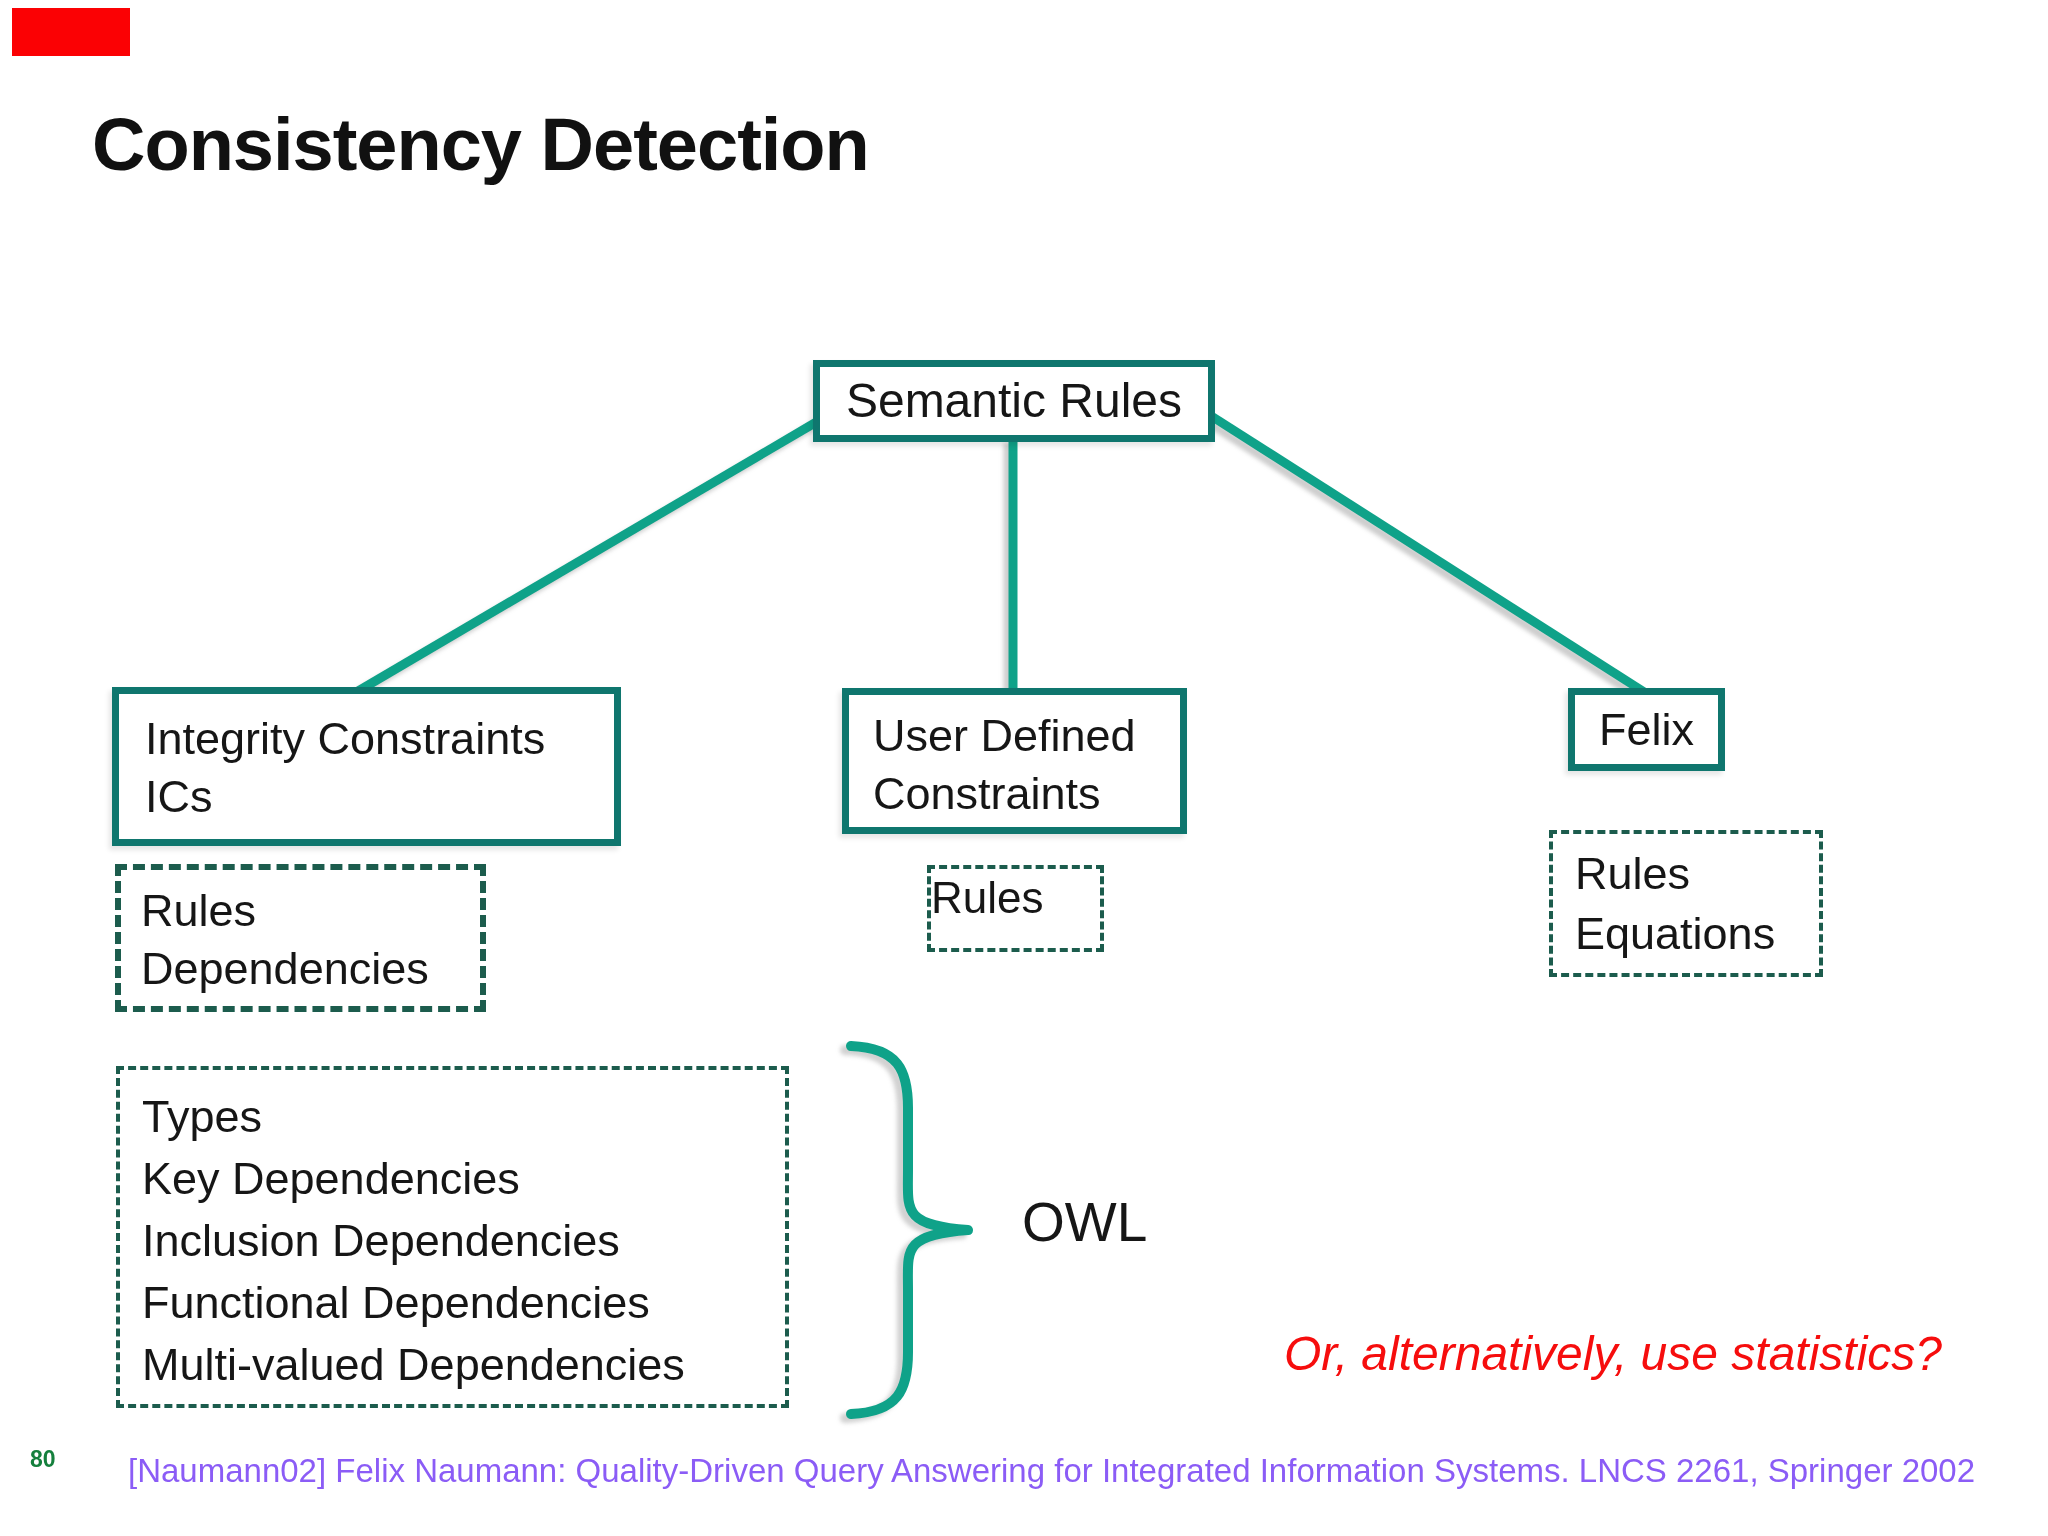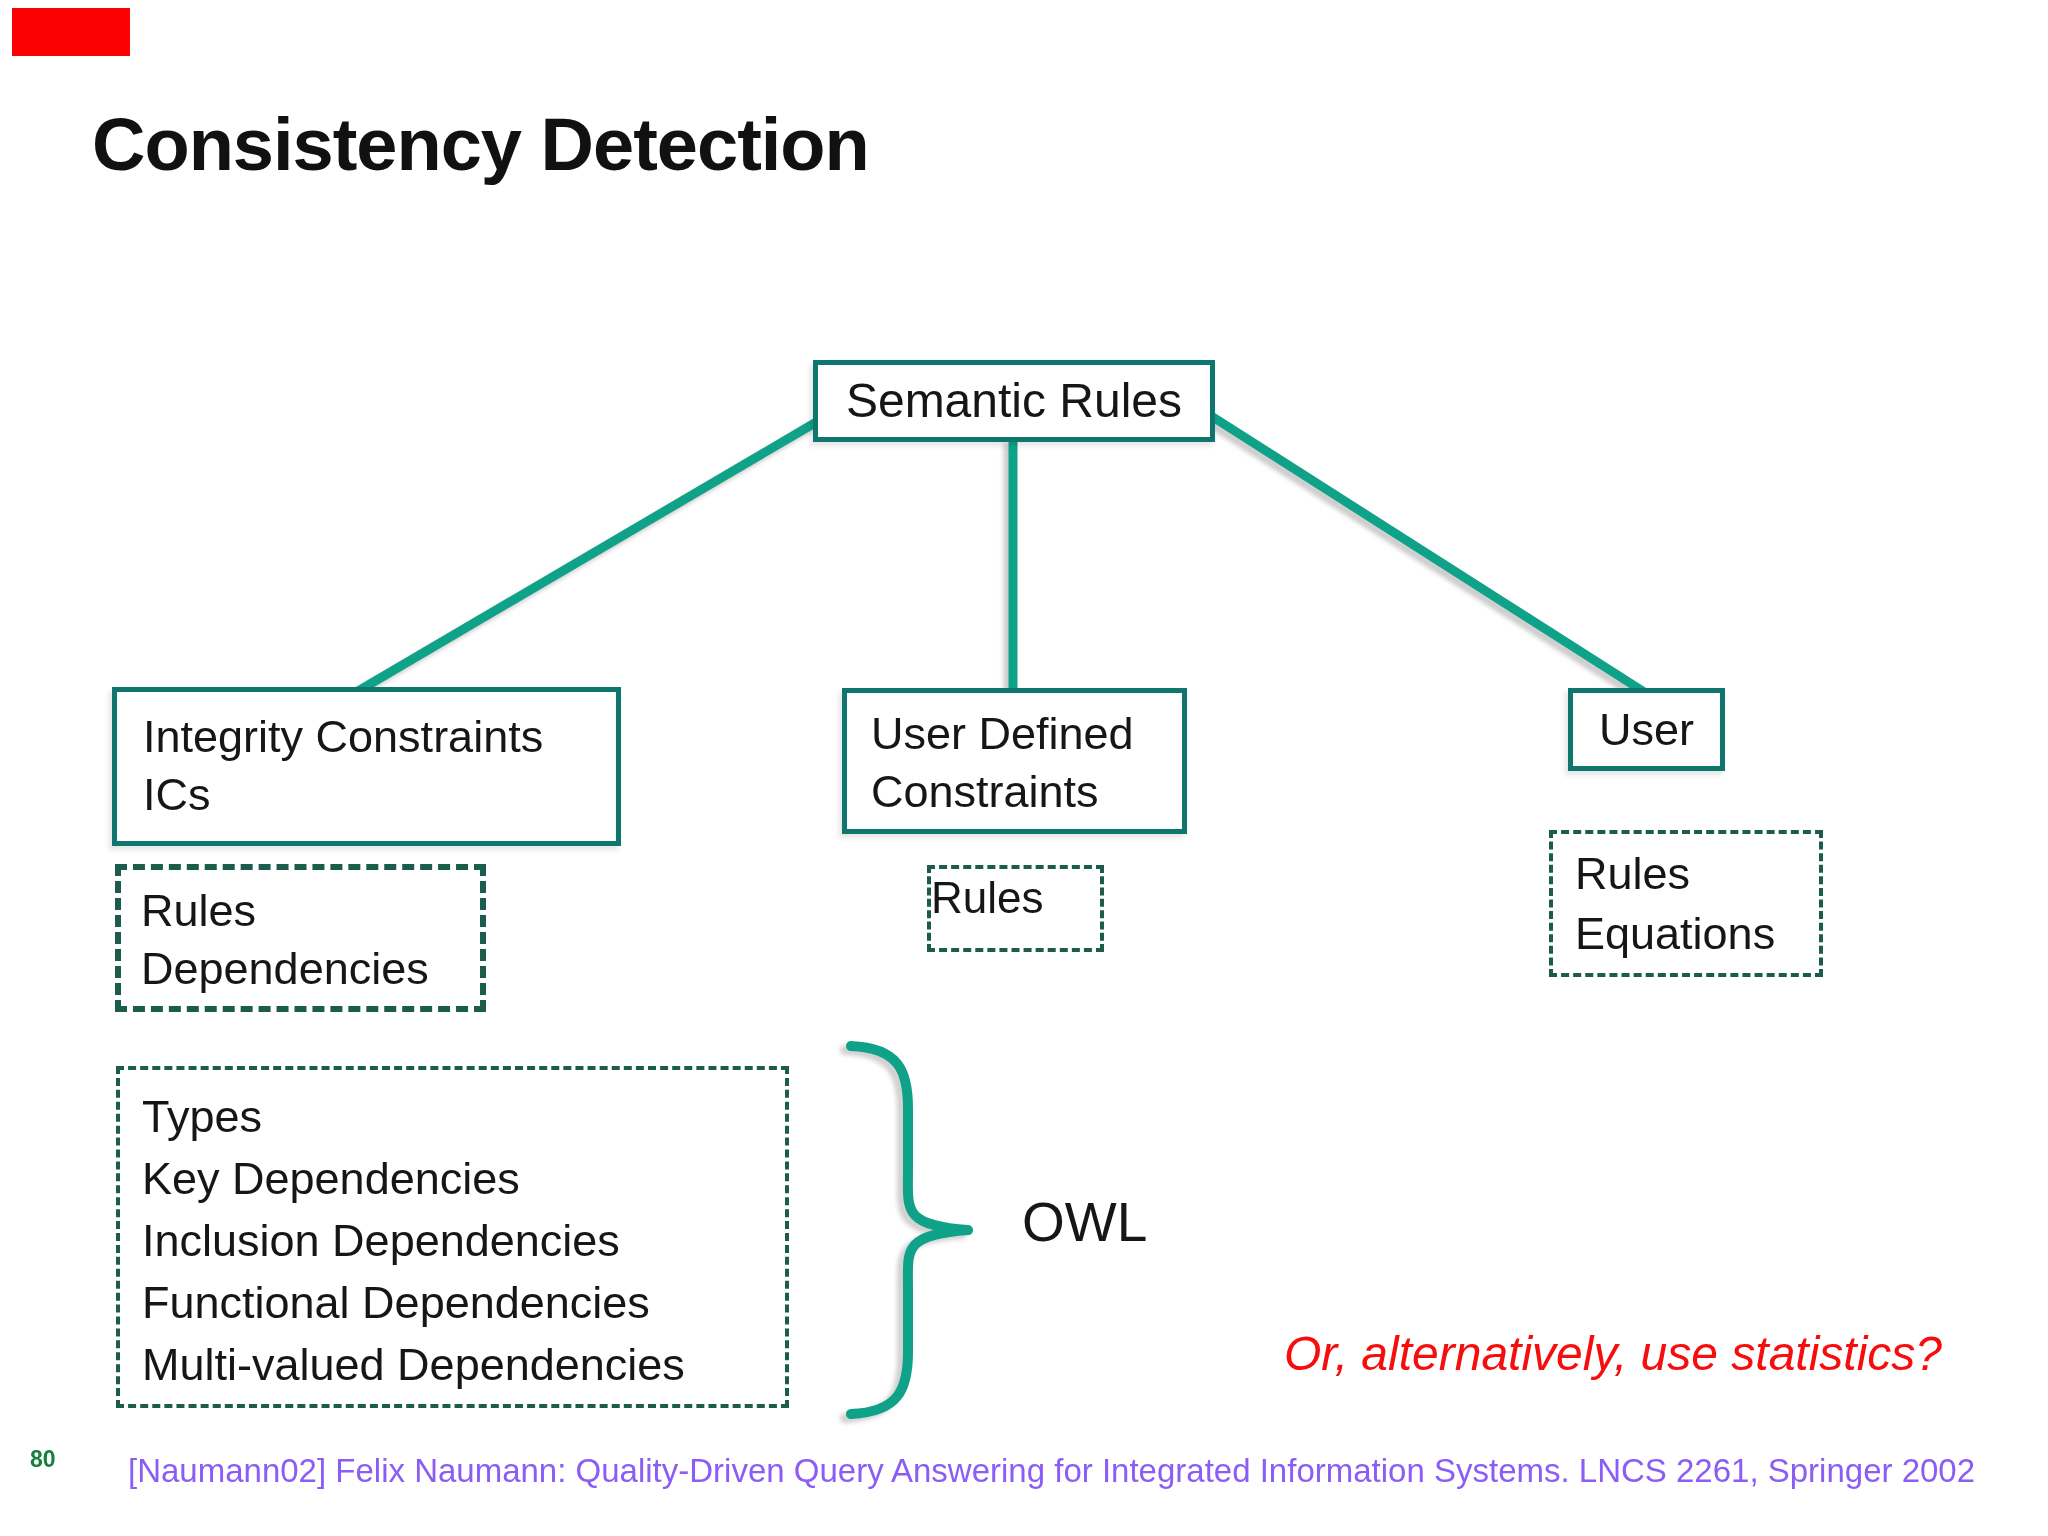--- a/index.html
+++ b/index.html
@@ -29,21 +29,21 @@
     stroke:#0fa289;stroke-width:9;fill:none;
     filter:drop-shadow(-5px 5px 2px rgba(90,90,90,0.30));
   }
   #connector-svg .brace{
     stroke:#0fa289;stroke-width:10;fill:none;
     stroke-linecap:round;stroke-linejoin:round;
     filter:drop-shadow(-6px 4px 2px rgba(90,90,90,0.28));
   }
   .node{
     background:#ffffff;
-    border:5px solid #0f766e;
+    border:7px solid #0f766e;
     box-sizing:border-box;
     z-index:2;
     font-size:45px;line-height:58px;
     box-shadow:-3px 4px 5px rgba(0,0,0,0.10);
   }
   .node .ctr{display:flex;align-items:center;justify-content:center;width:100%;height:100%;}
   .dashed{
     background:transparent;
     box-sizing:border-box;
     z-index:2;
@@ -92,21 +92,21 @@
     <div>Integrity Constraints</div>
     <div>ICs</div>
   </div>
 
   <div id="box-userdef" class="abs node">
     <div>User Defined</div>
     <div>Constraints</div>
   </div>
 
   <div id="box-edits" class="abs node">
-    <div class="ctr">User</div>
+    <div class="ctr">Felix</div>
   </div>
 
   <div id="box-rules-dep" class="abs dashed">
     <div>Rules</div>
     <div>Dependencies</div>
   </div>
 
   <div id="box-rules-mid" class="abs dashed">
     <div class="ctr">Rules</div>
   </div>

